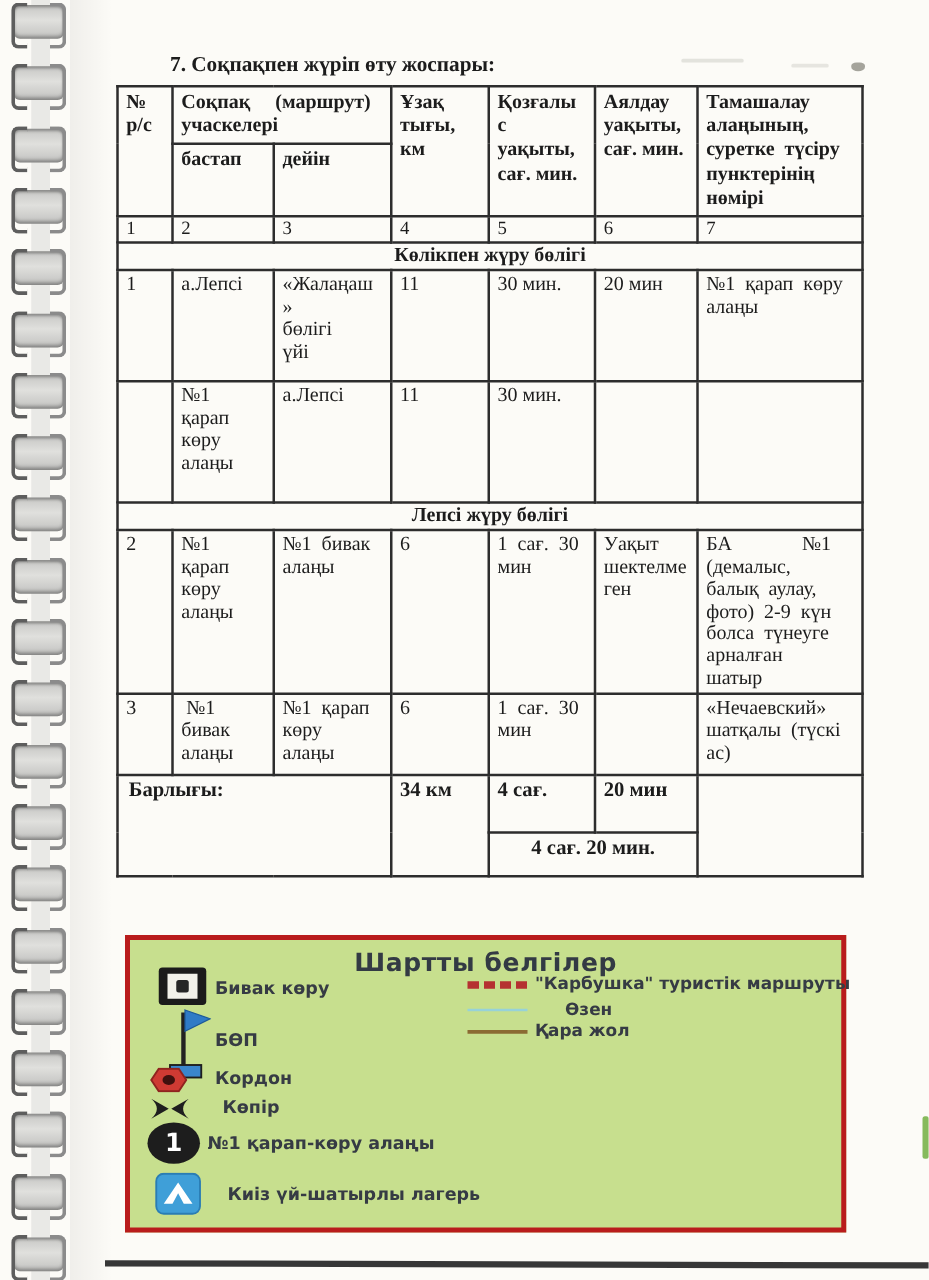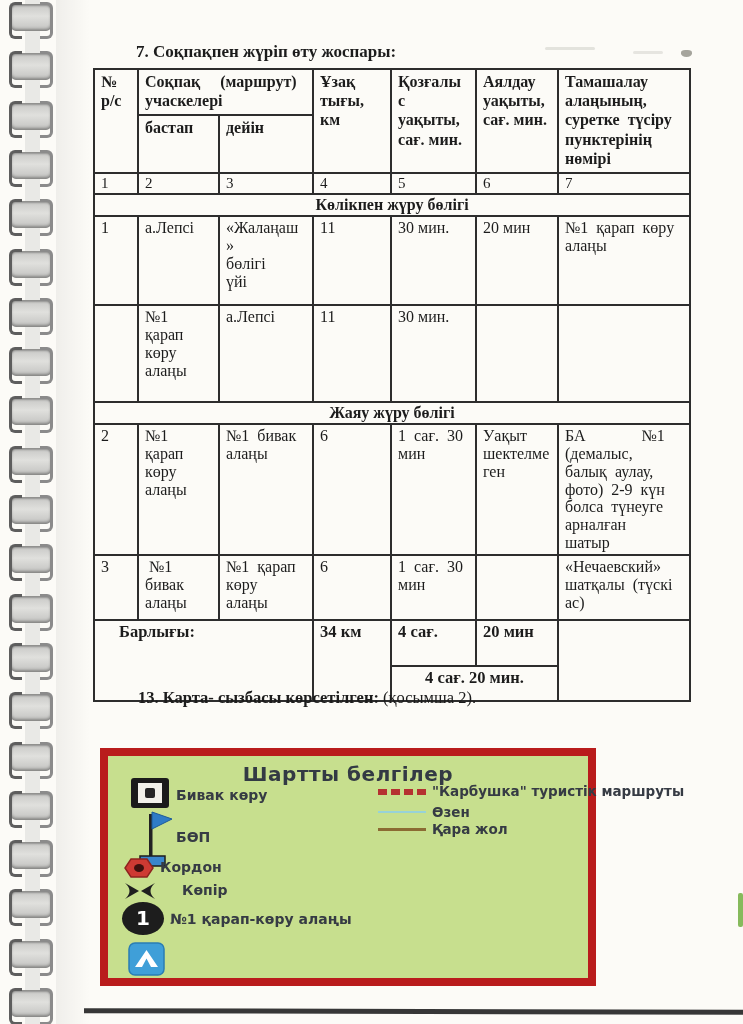--- a/index.html
+++ b/index.html
@@ -32,22 +32,22 @@
     table-layout:fixed; border:2px solid #262626; }
   table.doc-table td { border:2px solid #2d2d2d; padding:2px 6px 2px 6px; vertical-align:top;
     font-size:16px; line-height:1.12; white-space:pre-wrap; overflow:hidden; }
   tr.th td { font-weight:bold; line-height:1.2; }
   tr.numrow td { padding:0 6px; font-size:15px; line-height:19px; }
   tr.section td { text-align:center; font-weight:bold; padding:1px 0; }
   tr.tot td { font-weight:bold; font-size:16.5px; }
   td.tot-sum { text-align:center; vertical-align:middle; }
 
   
-  .legend { position:absolute; left:100px; top:748px; width:496px; height:238px;
-    background:var(--bg,#c7df8e); border:8px solid #b91c1c;
+  .legend { position:absolute; left:100px; top:748px; width:577px; height:238px;
+    background:var(--bg,#c7df8e); border:4px solid #b91c1c;
     font-family:"DejaVu Sans", sans-serif; color:#363b44; }
   .legend-title { position:absolute; top:6px; left:0; right:0; text-align:center;
     font-size:20px; font-weight:bold; letter-spacing:.5px; color:#333a44; }
   .l-label { position:absolute; font-size:14px; font-weight:bold; white-space:nowrap; }
   .r-line { position:absolute; left:270px; width:48px; }
   .r-label { position:absolute; left:324px; font-size:13.5px; font-weight:bold; white-space:nowrap; }
 
   .icon-bivak { position:absolute; left:23px; top:22px; width:38px; height:30px; background:#1b1b1b; border-radius:3px; }
   .icon-bivak::before { content:''; position:absolute; left:7px; right:7px; top:5px; bottom:5px; background:#f2f1ea; }
   .icon-bivak::after { content:''; position:absolute; left:14px; top:10px; width:10px; height:10px; background:#262626; border-radius:2px; }
@@ -152,21 +152,21 @@
 қарап
 көру
 алаңы</td>
         <td>а.Лепсі</td>
         <td>11</td>
         <td>30 мин.</td>
         <td></td>
         <td></td>
       </tr>
       <tr class="section" style="height:21px">
-        <td colspan="7">Жаяу жүру бөлігі</td>
+        <td colspan="7">Лепсі жүру бөлігі</td>
       </tr>
       <tr style="height:128px">
         <td>2</td>
         <td>№1
 қарап
 көру
 алаңы</td>
         <td>№1  бивак
 алаңы</td>
         <td>6</td>
@@ -193,73 +193,73 @@
 алаңы</td>
         <td>6</td>
         <td>1  сағ.  30
 мин</td>
         <td></td>
         <td>«Нечаевский»
 шатқалы  (түскі
 ас)</td>
       </tr>
       <tr class="tot" style="height:46px">
-        <td colspan="3" rowspan="2" style="padding-left:24px">Барлығы:</td>
+        <td colspan="3" rowspan="2" style="padding-left:8px">Барлығы:</td>
         <td rowspan="2">34 км</td>
         <td>4 сағ.</td>
         <td>20 мин</td>
         <td rowspan="2"></td>
       </tr>
       <tr class="tot" style="height:35px">
         <td colspan="2" class="tot-sum">4 сағ. 20 мин.</td>
       </tr>
     </tbody>
   </table>
 
-  <p class="note n13"><span class="b">13. Карта- сызбасы көрсетілген:</span><span> (қосымша 2).</span></p>
   <p class="note n14">14. Шартты белгілер:</p>
 
   <div class="legend" style="--bg: #c7df8e; --route: #b53131; --river: #97d2d8; --road: #8b6b33;">
     <div class="legend-title">Шартты белгілер</div>
 
     <div class="icon-bivak"></div>
     <div class="l-label" style="left:68px; top:31px;">Бивак көру</div>
 
     <svg class="icon-flag" width="38" height="58" viewBox="0 0 38 58">
       <rect x="14" y="4" width="3.5" height="43" fill="#222"></rect>
       <polygon points="17,2 37,9 17,19" fill="#2f7bc6" stroke="#1d5a99" stroke-width="1"></polygon>
       <rect x="5" y="46" width="25" height="10" fill="#3a86cc" stroke="#1e1e1e" stroke-width="1.5"></rect>
     </svg>
     <div class="l-label" style="left:68px; top:73px;">БӨП</div>
 
     <svg class="icon-kordon" width="30" height="20" viewBox="0 0 30 20">
       <polygon points="7,1 23,1 29,10 23,19 7,19 1,10" fill="#ce3a33" stroke="#8e241f" stroke-width="1.5"></polygon>
       <ellipse cx="15" cy="10" rx="5" ry="4" fill="#3f100e"></ellipse>
     </svg>
-    <div class="l-label" style="left:52px; top:103px;">Кордон</div>
+    <div class="l-label" style="left:68px; top:103px;">Кордон</div>
 
     <svg class="icon-bridge" width="32" height="18" viewBox="0 0 32 18">
       <path d="M1,1 C7,6.5 7,11.5 1,17 L15,9 Z" fill="#1f1f1f"></path>
       <path d="M31,1 C25,6.5 25,11.5 31,17 L17,9 Z" fill="#1f1f1f"></path>
     </svg>
     <div class="l-label" style="left:74px; top:126px;">Көпір</div>
 
     <div class="icon-oval">1</div>
     <div class="l-label" style="left:62px; top:155px;">№1 қарап-көру алаңы</div>
 
     <svg class="icon-camp" width="37" height="34" viewBox="0 0 37 34">
       <rect x="1" y="1" width="35" height="32" rx="6" fill="#3f9fd8" stroke="#2a7db4" stroke-width="1.5"></rect>
       <path d="M7,25 L18.5,8 L30,25 L23,25 L18.5,16.5 L14,25 Z" fill="#ffffff"></path>
     </svg>
+    <div class="l-label" style="left:78px; top:196px;">Киіз үй-шатырлы лагерь</div>
 
     <div class="r-line line-route"></div>
     <div class="r-label" style="top:27px;">"Карбушка" туристік маршруты</div>
 
     <div class="r-line line-river"></div>
-    <div class="r-label" style="top:48px;">Өзен</div>
+    <div class="r-label" style="top:48px;margin-left:24px;">Өзен</div>
 
     <div class="r-line line-road"></div>
     <div class="r-label" style="top:65px;">Қара жол</div>
   </div>
 
   <div class="page-edge"></div>
   <div class="green-sliver"></div>
 <div class="ring" style="top: 4px;"></div>
     <div class="ring" style="top: 53.3px;"></div>
     <div class="ring" style="top: 102.6px;"></div>

